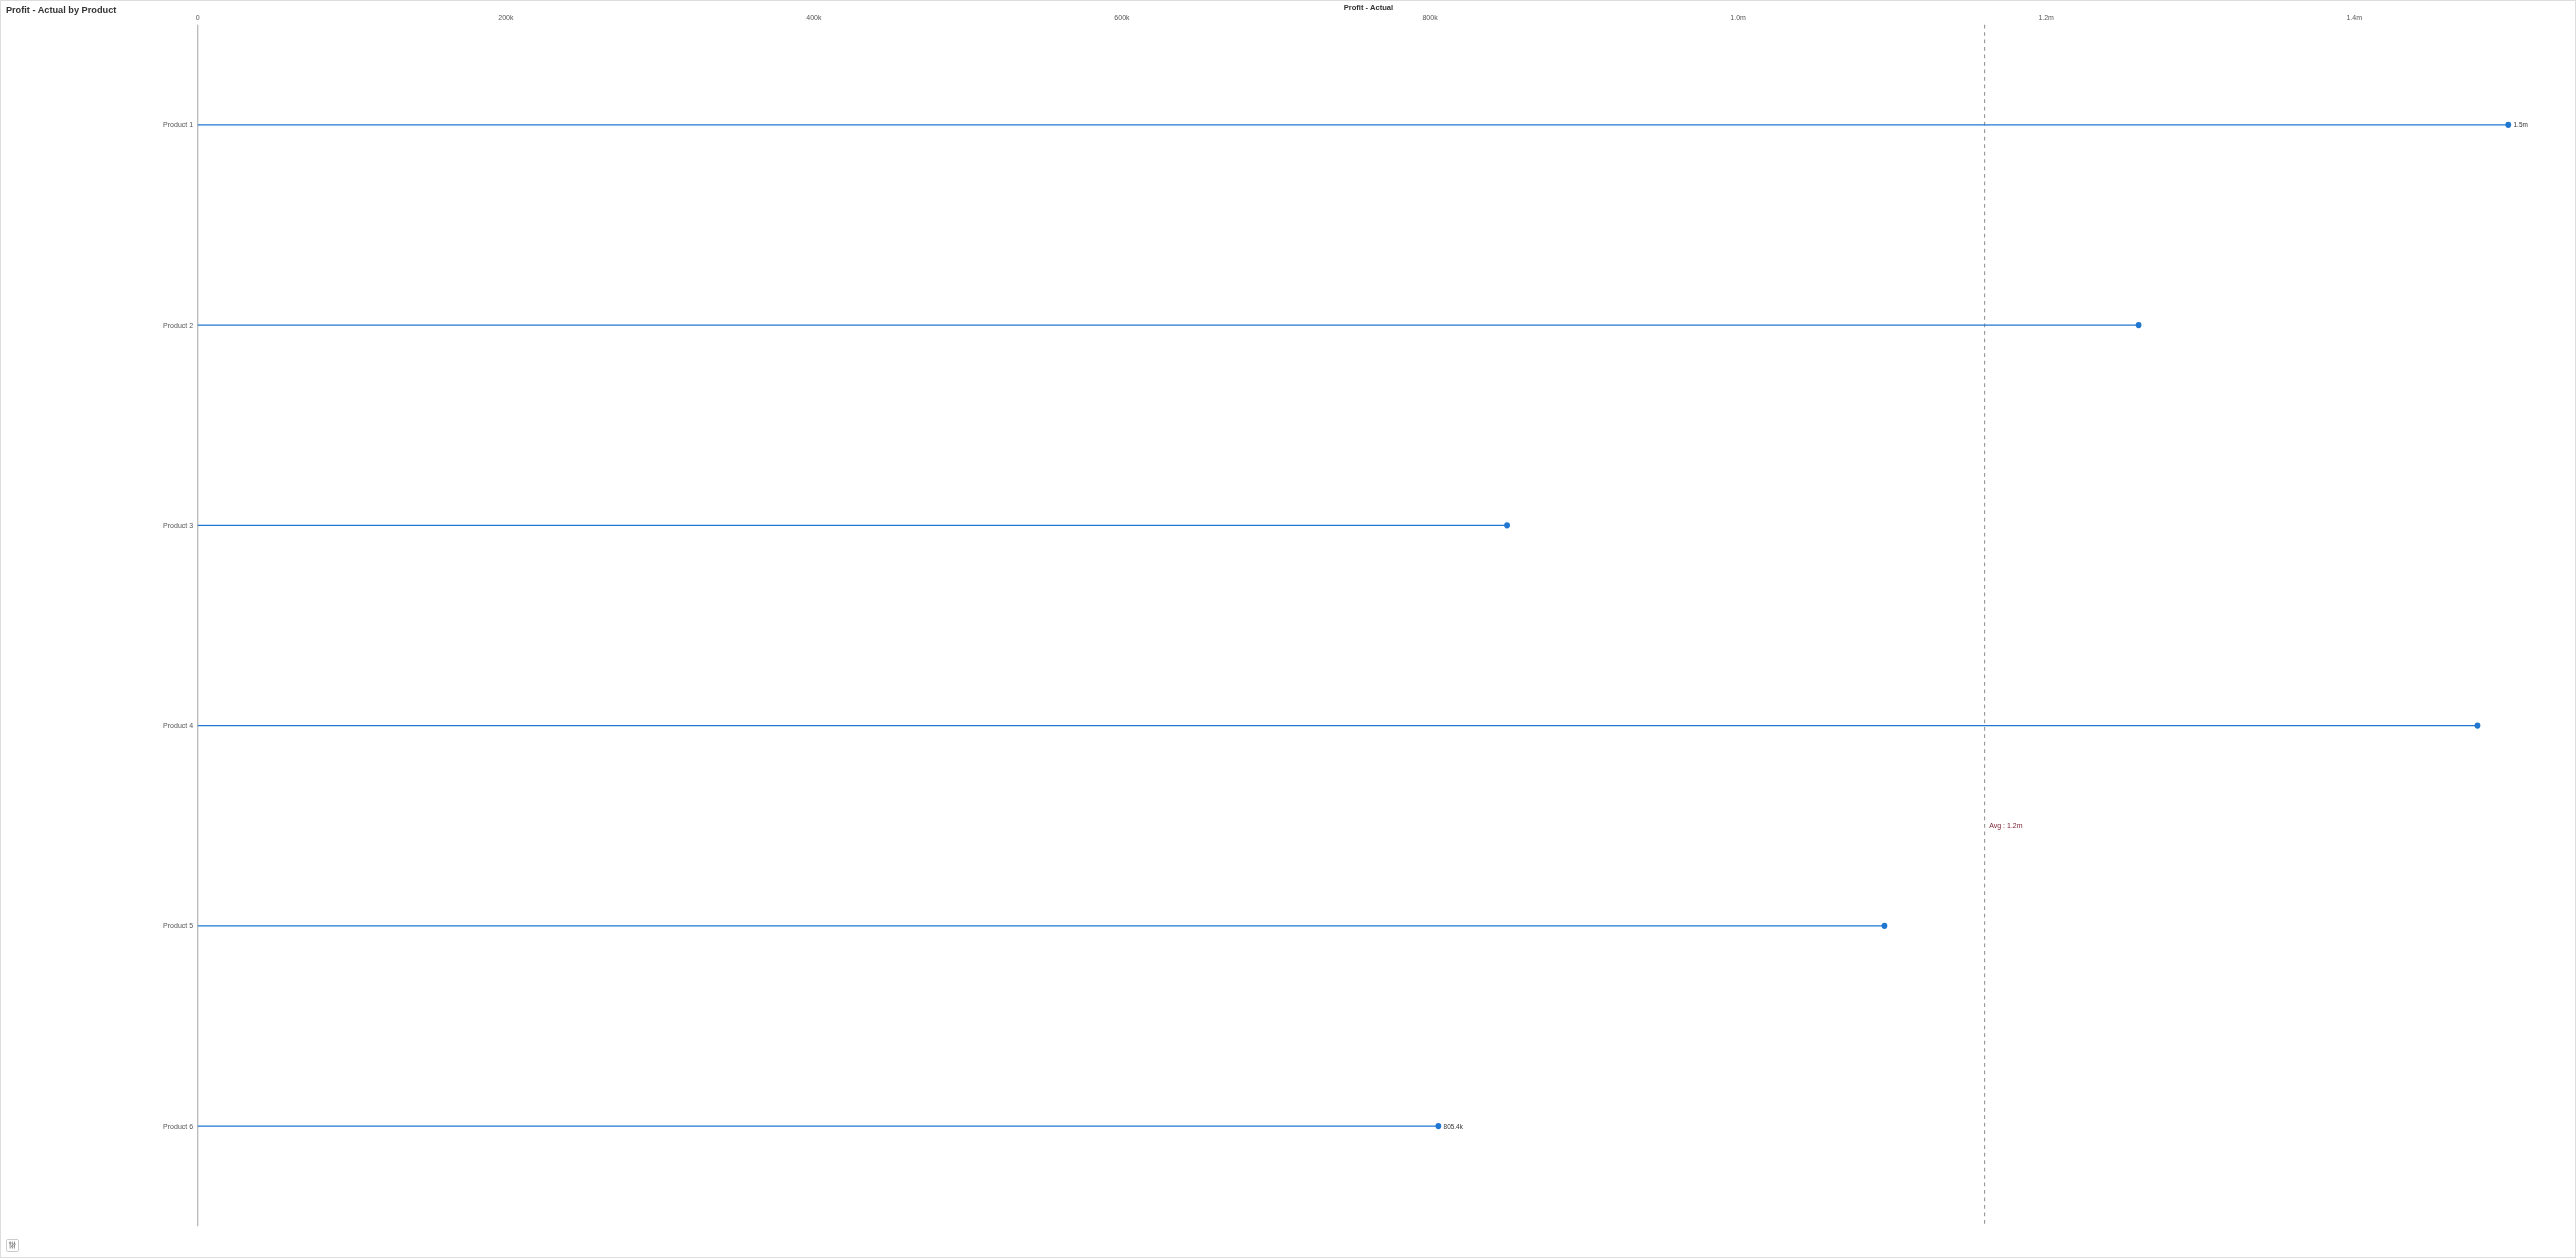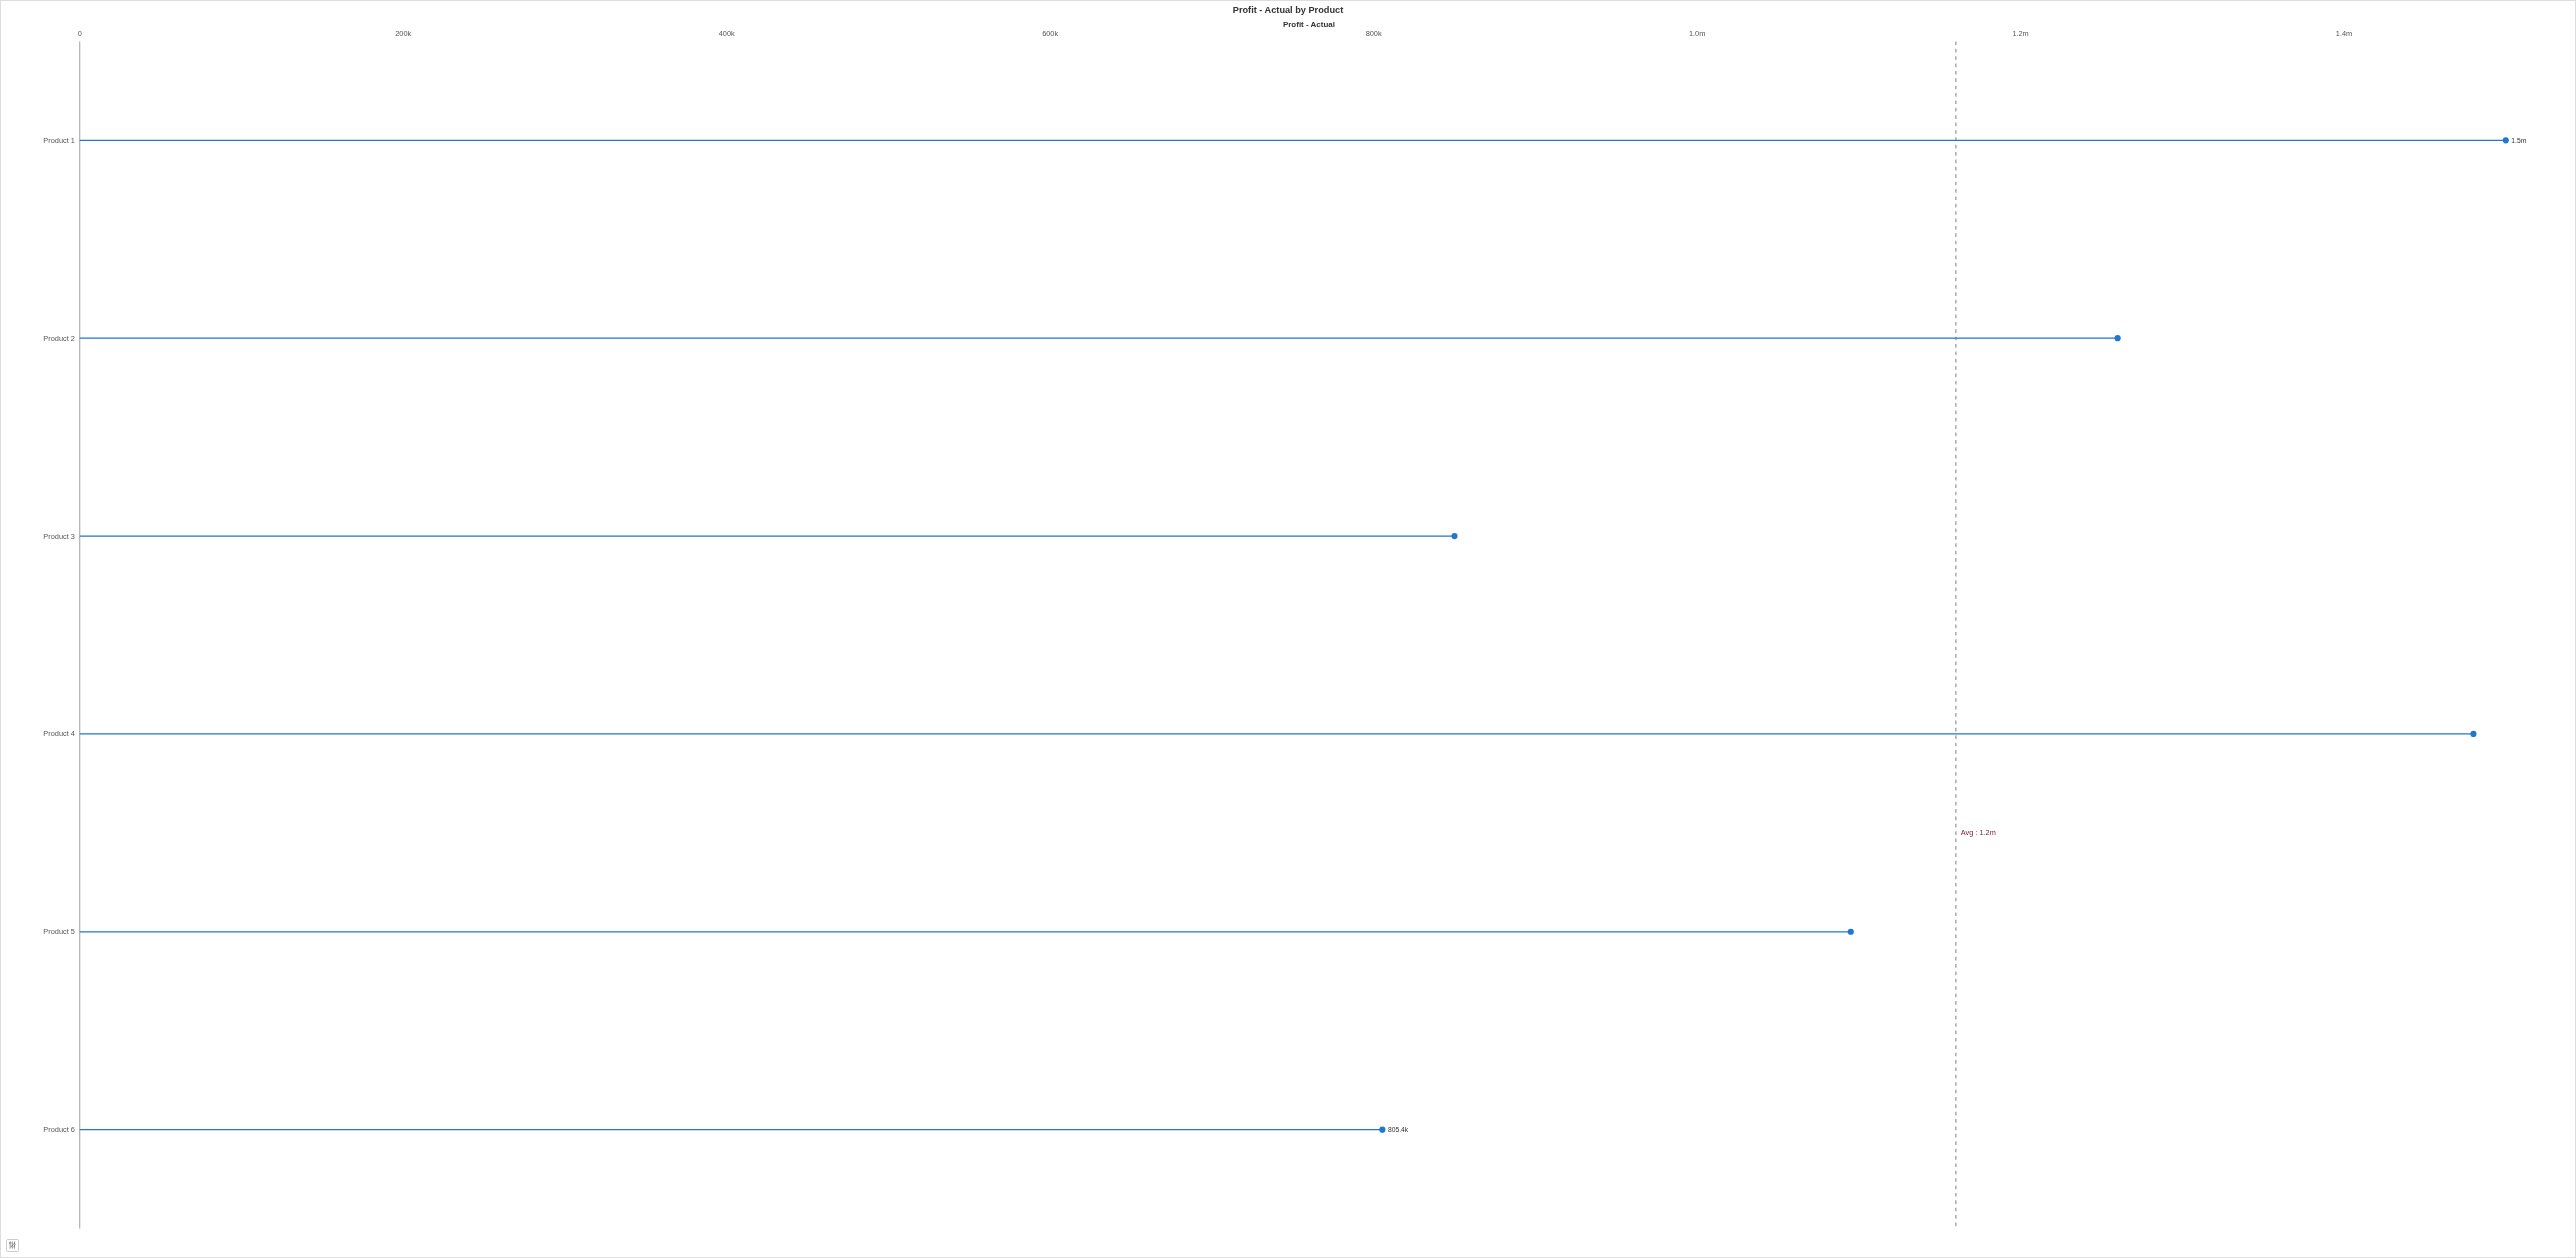--- a/index.html
+++ b/index.html
@@ -1,17 +1,17 @@
 <!DOCTYPE html>
 <html style="font-size:9.8px"><head>
 <meta charset="utf-8">
 <style>
   * { box-sizing: border-box; margin: 0; padding: 0; }
   html, body { width: 100%; height: 100%; font-family: "Segoe UI", Arial, sans-serif; background: #fff; color: #222; }
-  .container { width: 100%; height: 100%; display: flex; flex-direction: column; border: 0.6px solid #ddd; position: relative; text-align: center; }
+  .container { width: 100%; height: 100%; display: flex; flex-direction: row; border: 0.6px solid #ddd; position: relative; }
   .title { font-size: 9.2px; font-weight: 600; color: #333; padding: 3.7px 4.9px; }
   .chart-area { flex: 1; position: relative; padding: 0 12.3px 24.6px 37px; }
   .chart-svg { width: 100%; height: 100%; }
   .axis-title { font-size: 13px; font-weight: 600; fill: #333; text-anchor: middle; }
   .tick-label { font-size: 12px; fill: #555; }
   .cat-label { font-size: 12px; fill: #555; text-anchor: end; }
   .lollipop-line { stroke: #1f77d0; stroke-width: 2; }
   .lollipop-dot { fill: #1f77d0; }
   .avg-line { stroke: #999; stroke-width: 2; stroke-dasharray: 6 6; }
   .avg-label { font-size: 12px; fill: #7b1a2c; }

